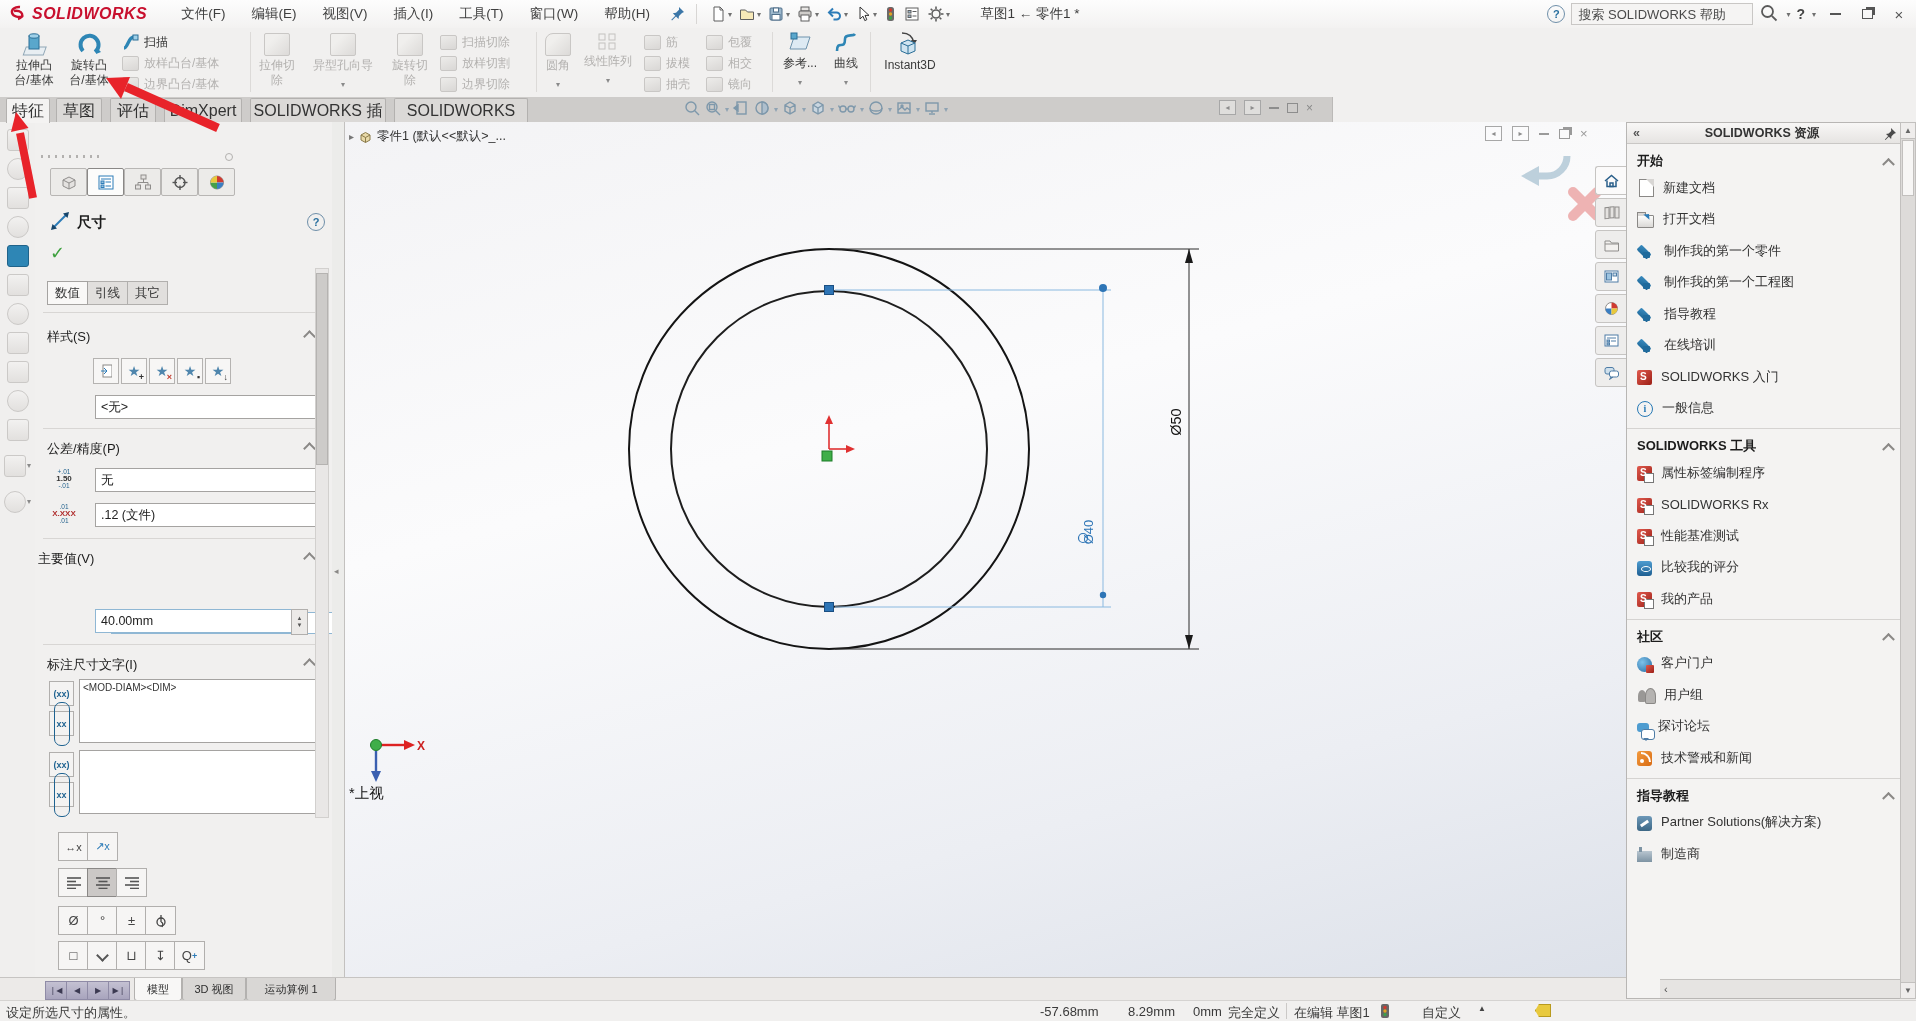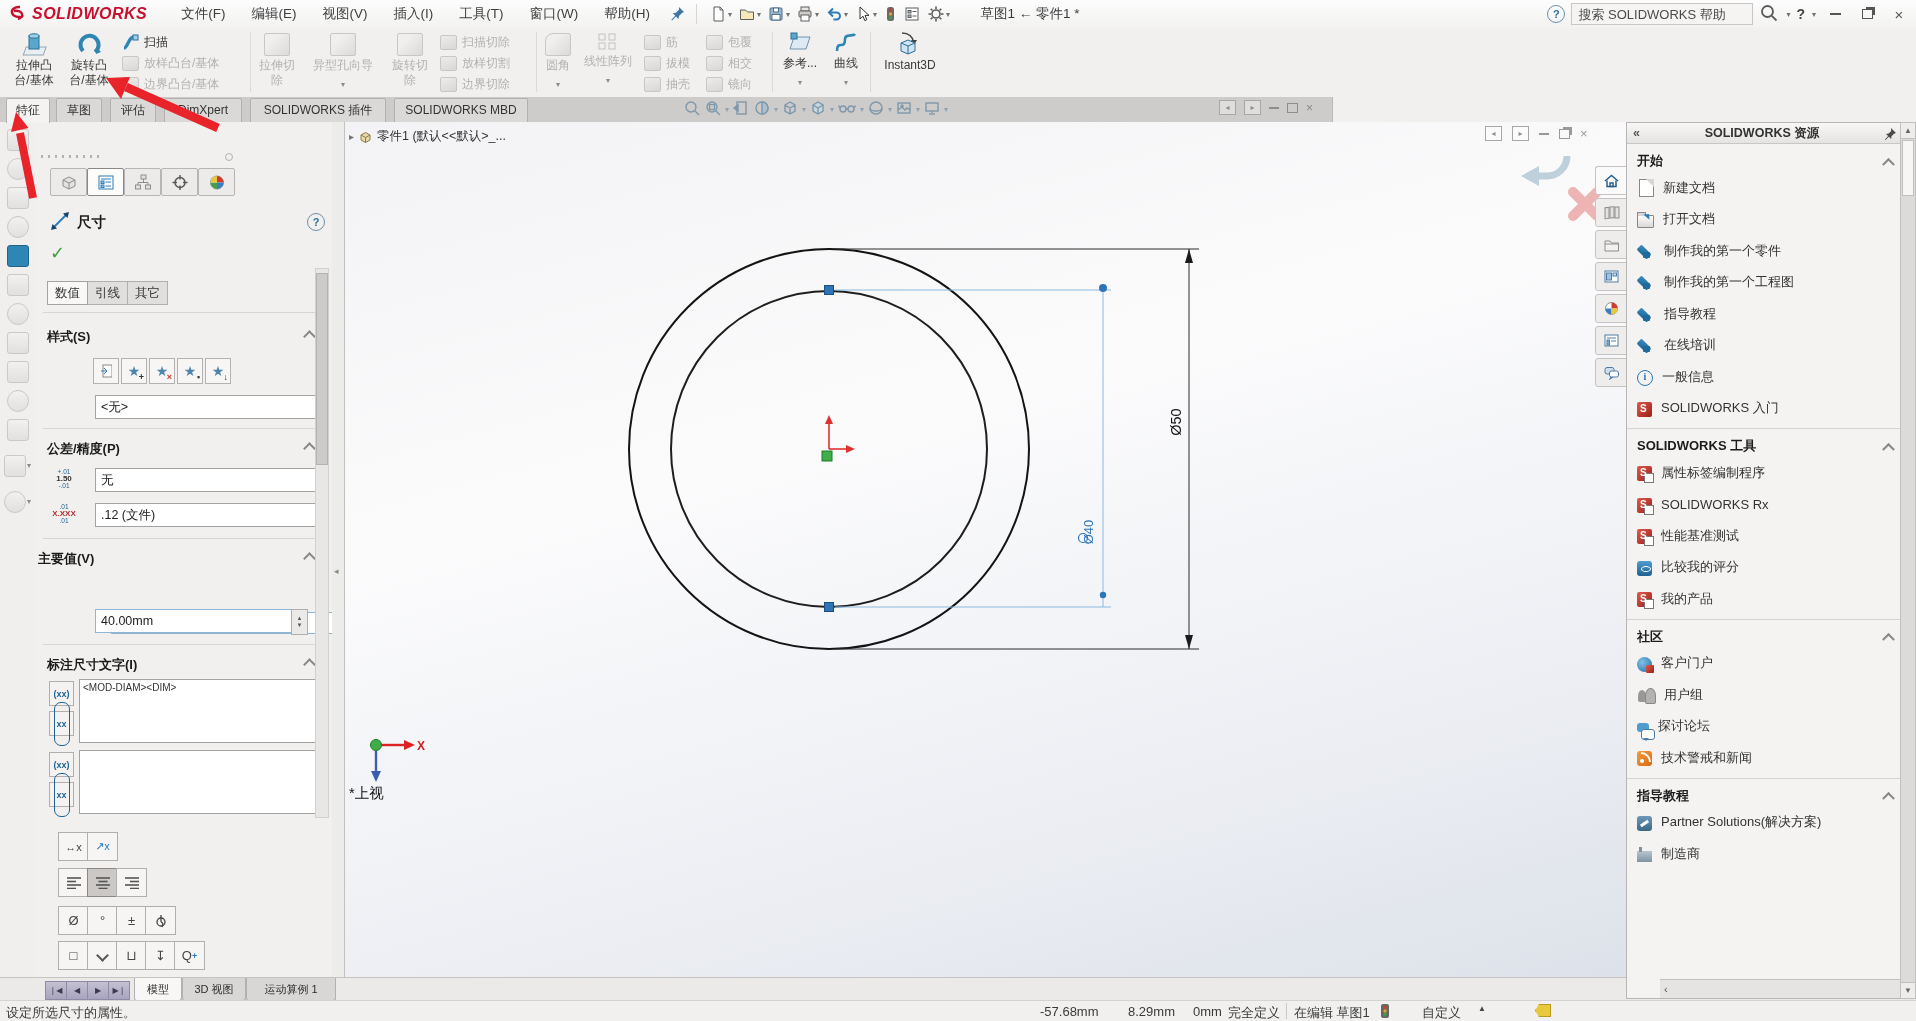--- a/index.html
+++ b/index.html
@@ -30,34 +30,34 @@
   .ric{margin:1px auto 1px;display:block}
   .gcube{width:24px;height:21px;margin:3px auto 2px;background:linear-gradient(135deg,#f0efed 30%,#dcdad8);border:1px solid #c9c7c5;border-radius:2px}
   .rstack{position:absolute;top:4px}
   .rrow{display:flex;align-items:center;gap:5px;height:21px;font-size:12px;padding-left:2px;white-space:nowrap}
   .rrow.dis{color:#b3b1af}
   .gsq{width:15px;height:13px;background:linear-gradient(160deg,#edecea,#d9d7d5);border:1px solid #c9c7c5;border-radius:2px;flex:none}
   .ddc{font-size:8px;color:#8a8a8a;line-height:8px}
   
   #tabstrip{position:absolute;left:0;top:97px;width:1916px;height:25px;background:#f1f0ef;border-bottom:1px solid #b2b0ae}
   #tabstrip .darker{position:absolute;left:0;top:0;width:1332px;height:25px;background:#ceccca;border-right:1px solid #bbb9b7}
-  .cmtab{position:absolute;top:1px;height:23px;line-height:23px;text-align:center;font-size:12px;background:#dbd9d7;border:1px solid #b3b1af;border-bottom:none;color:#333;border-radius:2px 2px 0 0}
+  .cmtab{position:absolute;top:1px;height:23px;line-height:23px;text-align:center;font-size:16px;background:#dbd9d7;border:1px solid #b3b1af;border-bottom:none;color:#333;border-radius:2px 2px 0 0}
   .cmtab.active{background:#f4f3f2;height:24px;z-index:2}
   .wctl{position:absolute;top:3px;display:flex;gap:8px;align-items:center;color:#8a8a8a}
   
   #leftstrip{position:absolute;left:0;top:122px;width:35px;height:855px;background:#f0efee}
   .lsi{width:20px;height:20px;margin:7px auto 0;border:1px solid #cbc9c7;background:linear-gradient(#f2f1f0,#e2e0de);border-radius:3px}
   .lsi.blue{background:#2e86b5;border-color:#20638a}
   .lsi.round{border-radius:50%}
   .lcombo{display:flex;align-items:center;justify-content:center;gap:1px;margin-top:14px}
   
   #pm{position:absolute;left:35px;top:122px;width:297px;height:855px;background:#f1f0ef;border-right:1px solid #c6c4c2}
   .pmtab{position:absolute;top:46px;width:35px;height:26px;background:#ecebe9;border:1px solid #b8b6b4;display:flex;align-items:center;justify-content:center;border-radius:2px}
   .pmtab.active{background:#fcfcfb;border-color:#8a8886}
-  .sech{position:absolute;font-weight:bold;font-size:13px;color:#1c1c1c}
+  .sech{position:absolute;font-weight:normal;font-size:13px;color:#1c1c1c}
   .chev{position:absolute;width:7px;height:7px;border-left:2px solid #8a8886;border-top:2px solid #8a8886;transform:rotate(45deg)}
   .hline{position:absolute;left:8px;width:276px;height:1px;background:#d8d6d4}
   .sel{position:absolute;background:#fff;border:1px solid #a5a3a1;font-size:12.5px;display:flex;align-items:center;padding:0 5px;color:#222}
   .sel .sarr{margin-left:auto;font-size:9px;color:#555}
   .inp{position:absolute;background:#fff;border:1px solid #8fb7d4;font-size:12.5px;padding:0 5px;color:#222;font-family:inherit}
   .ta{position:absolute;background:#fff;border:1px solid #a5a3a1;font-size:10px;padding:2px 3px;color:#333;overflow:hidden}
   .xbtn{position:absolute;width:25px;height:25px;border:1px solid #b1afad;background:#f4f3f2;color:#1f6391;font-size:9px;font-weight:bold;display:flex;align-items:center;justify-content:center}
   .xbtn .pill{border:1.4px solid #1f6391;border-radius:7px;padding:16px 2px;line-height:10px}
   .abtn{position:absolute;width:29px;height:27px;border:1px solid #b1afad;background:#f6f5f4;display:flex;align-items:center;justify-content:center;font-size:13px;color:#444}
   .abtn.pressed{background:#cbc8c6;border-color:#8a8886}
@@ -848,26 +848,26 @@
           </div>
         <div class="tpit">
             <span class="tpi i-cap"></span>
             <span>指导教程</span>
           </div>
         <div class="tpit">
             <span class="tpi i-cap"></span>
             <span>在线培训</span>
           </div>
         <div class="tpit">
+            <span class="tpi i-swbox"></span>
+            <span>SOLIDWORKS 入门</span>
+          </div>
+        <div class="tpit">
             <span class="tpi i-info"></span>
             <span>一般信息</span>
-          </div>
-        <div class="tpit">
-            <span class="tpi i-swbox"></span>
-            <span>SOLIDWORKS 入门</span>
           </div>
       </div>
 
       <div class="tpsec">
         <div class="tpsh">
             <span>SOLIDWORKS 工具</span>
             <span class="chev"></span>
           </div>
         <div class="tpit">
             <span class="tpi i-swbox badge"></span>

